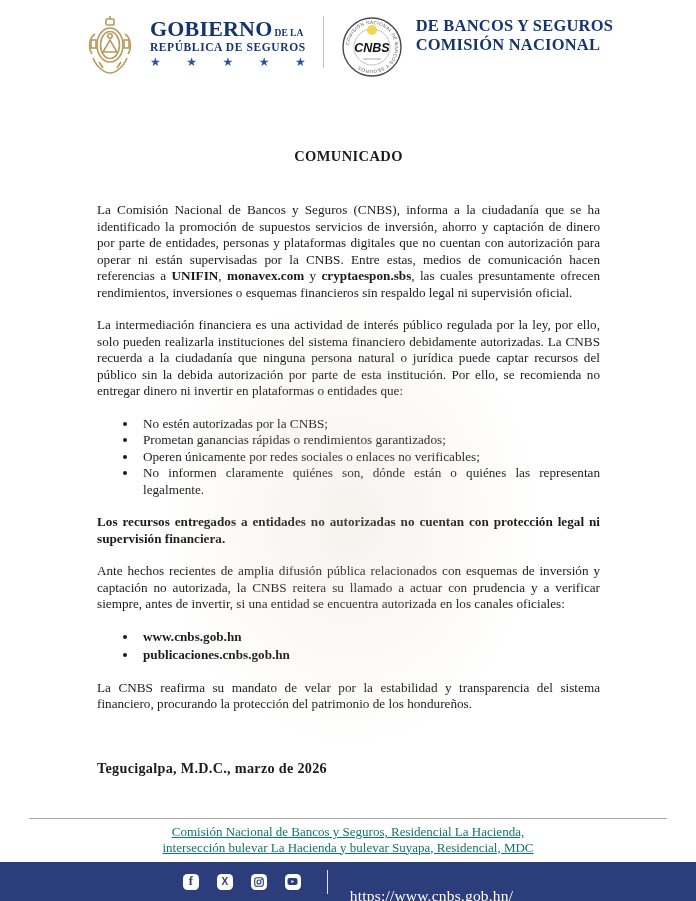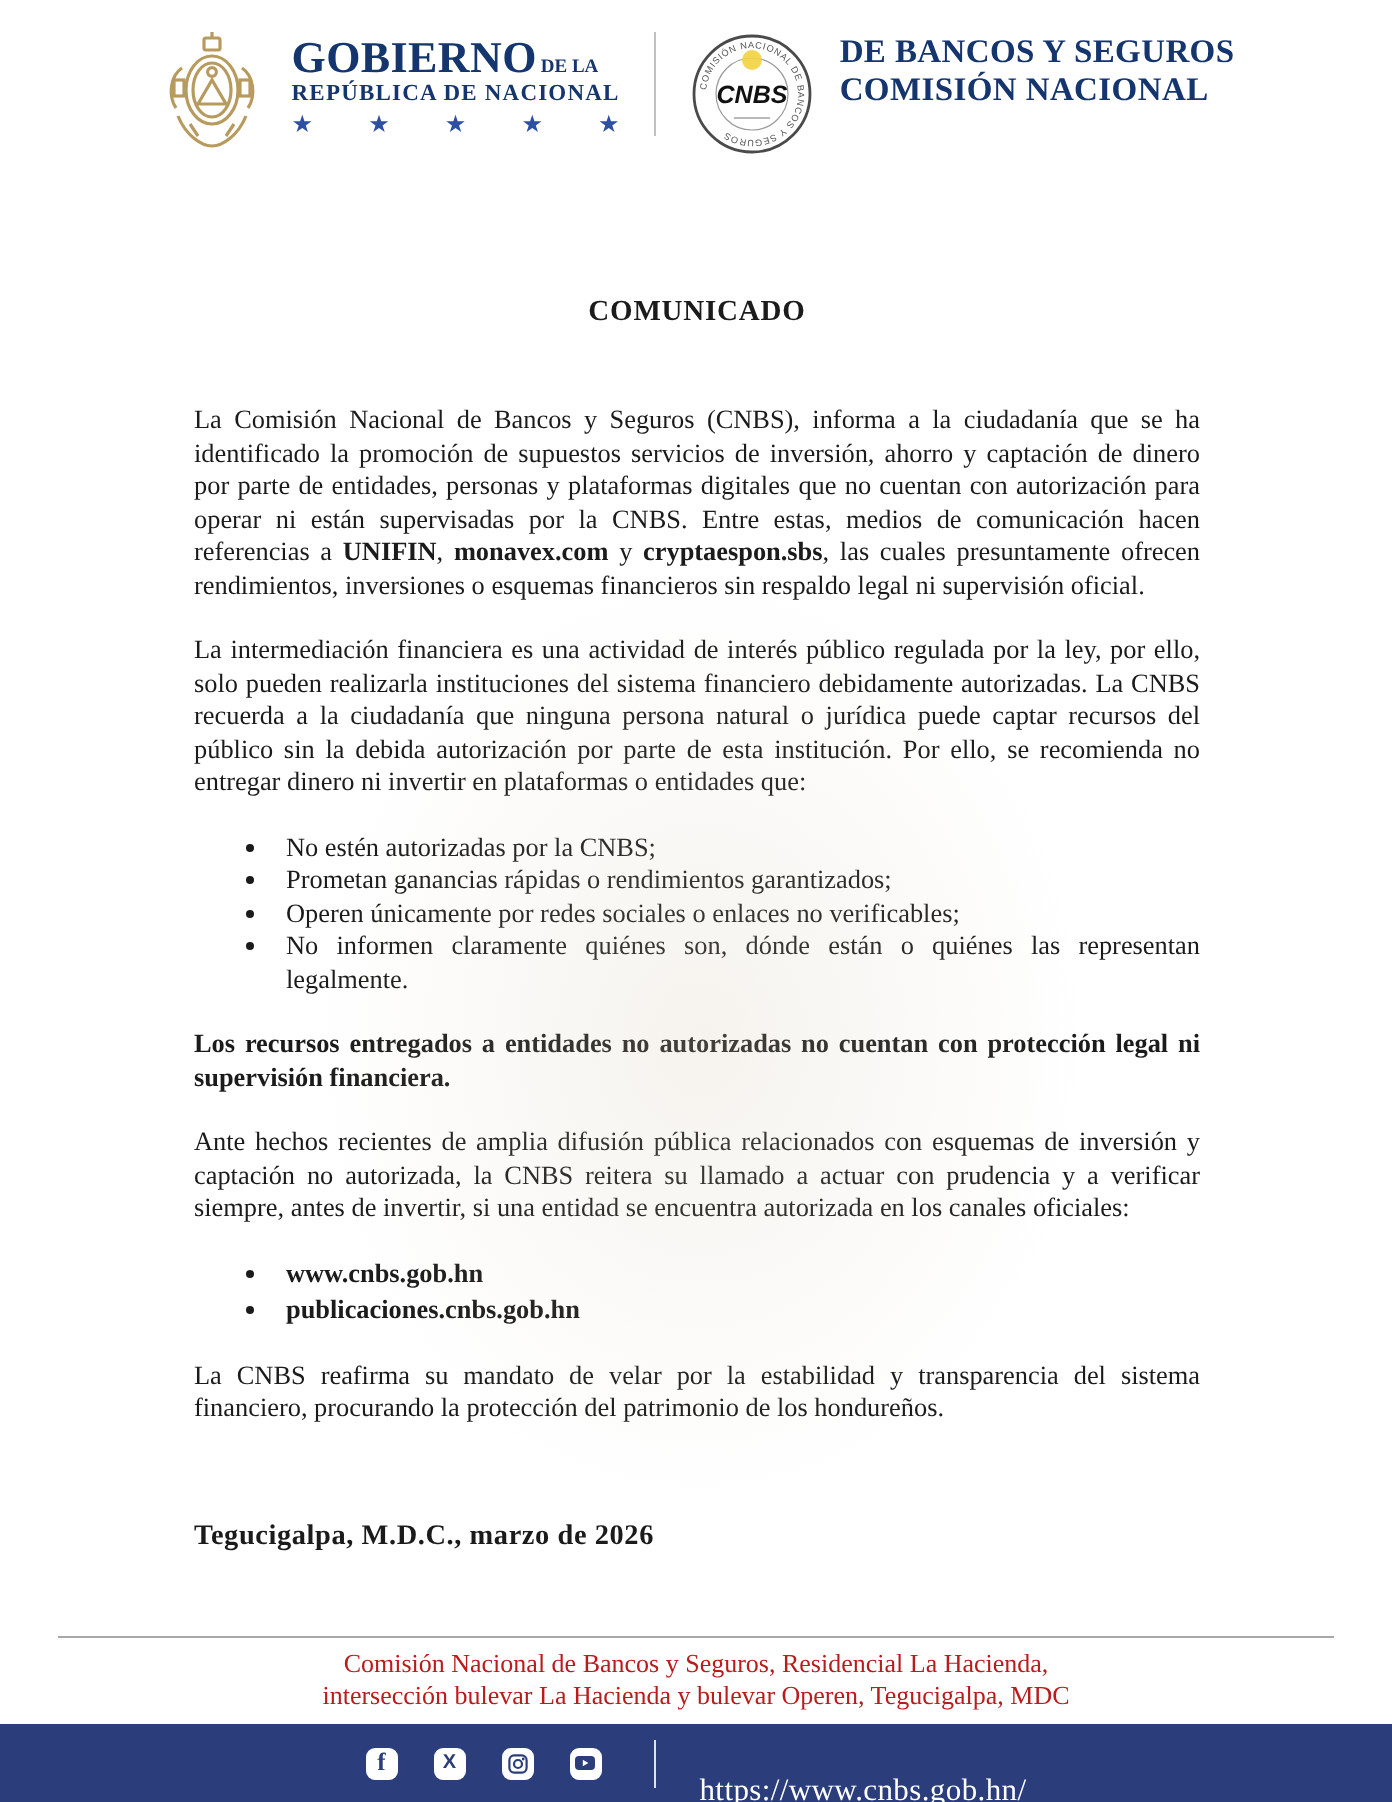--- a/index.html
+++ b/index.html
@@ -54,21 +54,21 @@
   .links a { color:inherit; text-decoration:inherit; cursor:pointer; }
   .dateline {
     text-align:left; font-weight:bold; font-size:14.2px;
     letter-spacing:0.3px; margin-top:47px;
   }
 
   
   .footer { position:absolute; left:0; right:0; bottom:0; }
   .footer-rule { border:none; border-top:1px solid #a8a8a8; margin:0 29px 0 29px; }
   .footer-address {
-    text-align:center; font-size:13px; line-height:15.5px; margin-top:5px; color:#b91c1c;
+    text-align:center; font-size:13px; line-height:15.5px; margin-top:5px; color:#0f766e;text-decoration:underline;
   }
   .footer-bar {
     margin-top:7px; height:39px; background:#2b3e7b;
     display:flex; align-items:center; justify-content:center;
   }
   .social-row { display:flex; align-items:center; gap:18px; }
   .icon-sq {
     width:16px; height:16px; background:#ffffff; border-radius:4.5px;
     display:flex; align-items:center; justify-content:center;
     color:#2b3e7b; cursor:pointer;
@@ -104,21 +104,21 @@
         <path d="M16 46 L20 52 M38 46 L34 52"></path>
         <rect x="8" y="24" width="5" height="8"></rect>
         <rect x="41" y="24" width="5" height="8"></rect>
       </g>
     </svg>
 
     <div class="gov-text">
       <div class="gov-line1">
         <span class="gov-title">GOBIERNO</span><span class="gov-title-suffix">DE LA</span>
       </div>
-      <div class="gov-subtitle">REPÚBLICA DE NACIONAL</div>
+      <div class="gov-subtitle">REPÚBLICA DE SEGUROS</div>
       <div class="gov-stars">
         <span>★</span>
         <span>★</span>
         <span>★</span>
         <span>★</span>
         <span>★</span>
       </div>
     </div>
 
     <div class="header-divider"></div>
@@ -168,21 +168,21 @@
 
     <p>La CNBS reafirma su mandato de velar por la estabilidad y transparencia del sistema financiero, procurando la protección del patrimonio de los hondureños.</p>
 
     <div class="dateline">Tegucigalpa, M.D.C., marzo de 2026</div>
   </div>
 
   <div class="footer">
     <hr class="footer-rule">
     <div class="footer-address">
       <div>Comisión Nacional de Bancos y Seguros, Residencial La Hacienda,</div>
-      <div>intersección bulevar La Hacienda y bulevar Operen, Tegucigalpa, MDC</div>
+      <div>intersección bulevar La Hacienda y bulevar Suyapa, Residencial, MDC</div>
     </div>
     <div class="footer-bar">
       <div class="social-row">
         <span class="icon-sq">
             <span class="icon-glyph-f">f</span>
           </span>
         <span class="icon-sq">
             <span class="icon-glyph-x">X</span>
           </span>
         <span class="icon-sq">

